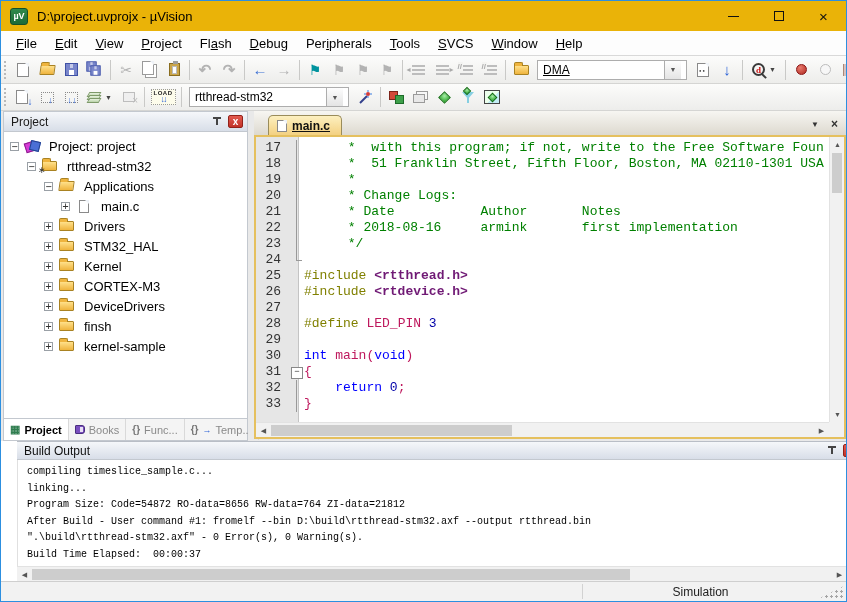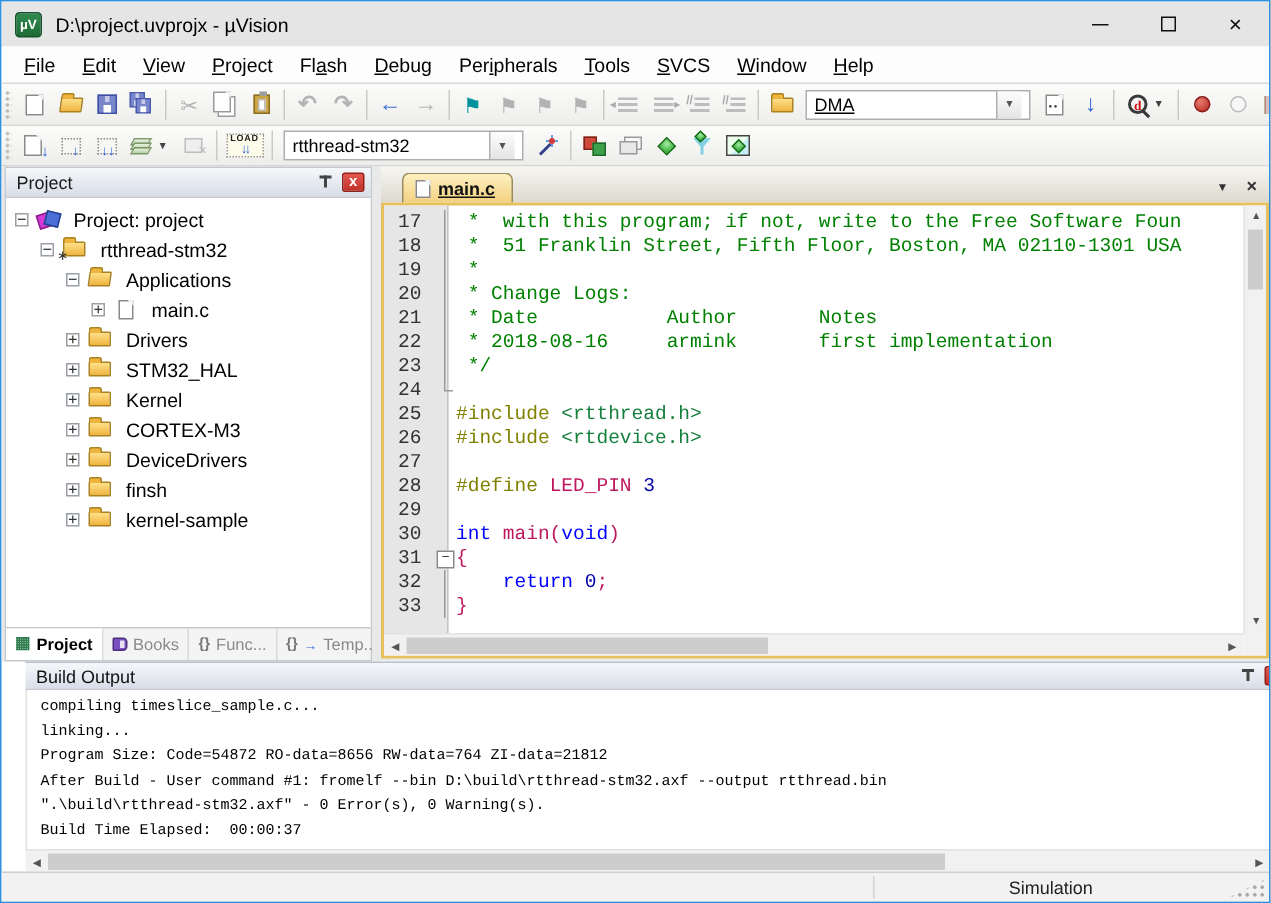--- a/index.html
+++ b/index.html
@@ -1,21 +1,21 @@
 <!DOCTYPE html>
 <html><head>
 <meta charset="utf-8">
 <style>
   * { margin:0; padding:0; box-sizing:border-box; }
   html,body { background:#9aa7b5; font-family:"Liberation Sans", sans-serif; }
   #win { position:relative; width:847px; height:602px; background:#fff;
          border:1px solid #2c8fe0; overflow:hidden; font-size:13px; color:#111; }
 
   
-  .titlebar { position:absolute; left:0; top:0; width:845px; height:30px; background:#e5e5e5;
+  .titlebar { position:absolute; left:0; top:0; width:845px; height:30px; background:#eab308;
               display:flex; align-items:center; padding-left:9px; }
   .app-icon { width:18px; height:17px; background:linear-gradient(#2f8a4c,#1d6b37); border-radius:3px;
               color:#fff; font-weight:bold; font-size:9px; display:flex; align-items:center; justify-content:center;
               border:1px solid #15512a; }
   .title-text { margin-left:9px; font-size:13px; color:#000; }
   .win-btns { margin-left:auto; display:flex; height:100%; }
   .wbtn { width:45px; height:100%; display:flex; align-items:center; justify-content:center; }
   .mini-bar { width:11px; height:1px; background:#111; }
   .maxi-box { width:10px; height:10px; border:1px solid #111; }
   .close-x { font-size:15px; color:#111; line-height:1; }
@@ -169,21 +169,21 @@
   #code-body { position:relative; padding-top:3px; }
   .crow { display:flex; white-space:pre; height:16px; }
   .ln { width:34px; text-align:right; padding-right:9px; color:#333; flex:none; }
   .fold { width:14px; flex:none; position:relative; }
   .fold.line::before { content:''; position:absolute; left:6px; top:0; bottom:0; border-left:1px solid #999; }
   .fold.end::before  { content:''; position:absolute; left:6px; top:0; height:8px; border-left:1px solid #999; }
   .fold.end::after   { content:''; position:absolute; left:6px; top:8px; width:6px; border-top:1px solid #999; }
   .fold.box::before  { content:'\2212'; position:absolute; left:1px; top:3px; width:10px; height:10px; border:1px solid #888;
                        background:#fff; font-size:9px; line-height:8px; text-align:center; color:#333; }
   .ctext { flex:1; }
-  .sx-com { color:#008000; } .sx-dir { color:#808000; } .sx-hdr { color:#15803d; }
+  .sx-com { color:#008000;margin-left:36px; } .sx-dir { color:#808000; } .sx-hdr { color:#701a75;font-weight:bold; }
   .sx-kw { color:#0000ff; } .sx-num { color:#0000a8; } .sx-pln { color:#be185d; }
 
   
   .vscroll { position:absolute; top:0; right:0; bottom:15px; width:15px; background:#f1f1f1; border-left:1px solid #e2e2e2; }
   .hscroll { position:absolute; left:0; right:15px; bottom:0; height:15px; background:#f1f1f1; border-top:1px solid #e2e2e2; display:flex; }
   .sarr { width:15px; height:15px; display:flex; align-items:center; justify-content:center; font-size:7px; color:#555; flex:none; }
   .vthumb { position:absolute; left:2px; right:2px; background:#cdcdcd; }
   .hthumb { height:11px; margin-top:2px; background:#cdcdcd; }
   .corner { position:absolute; right:0; bottom:0; width:15px; height:15px; background:#f1f1f1; }
 

